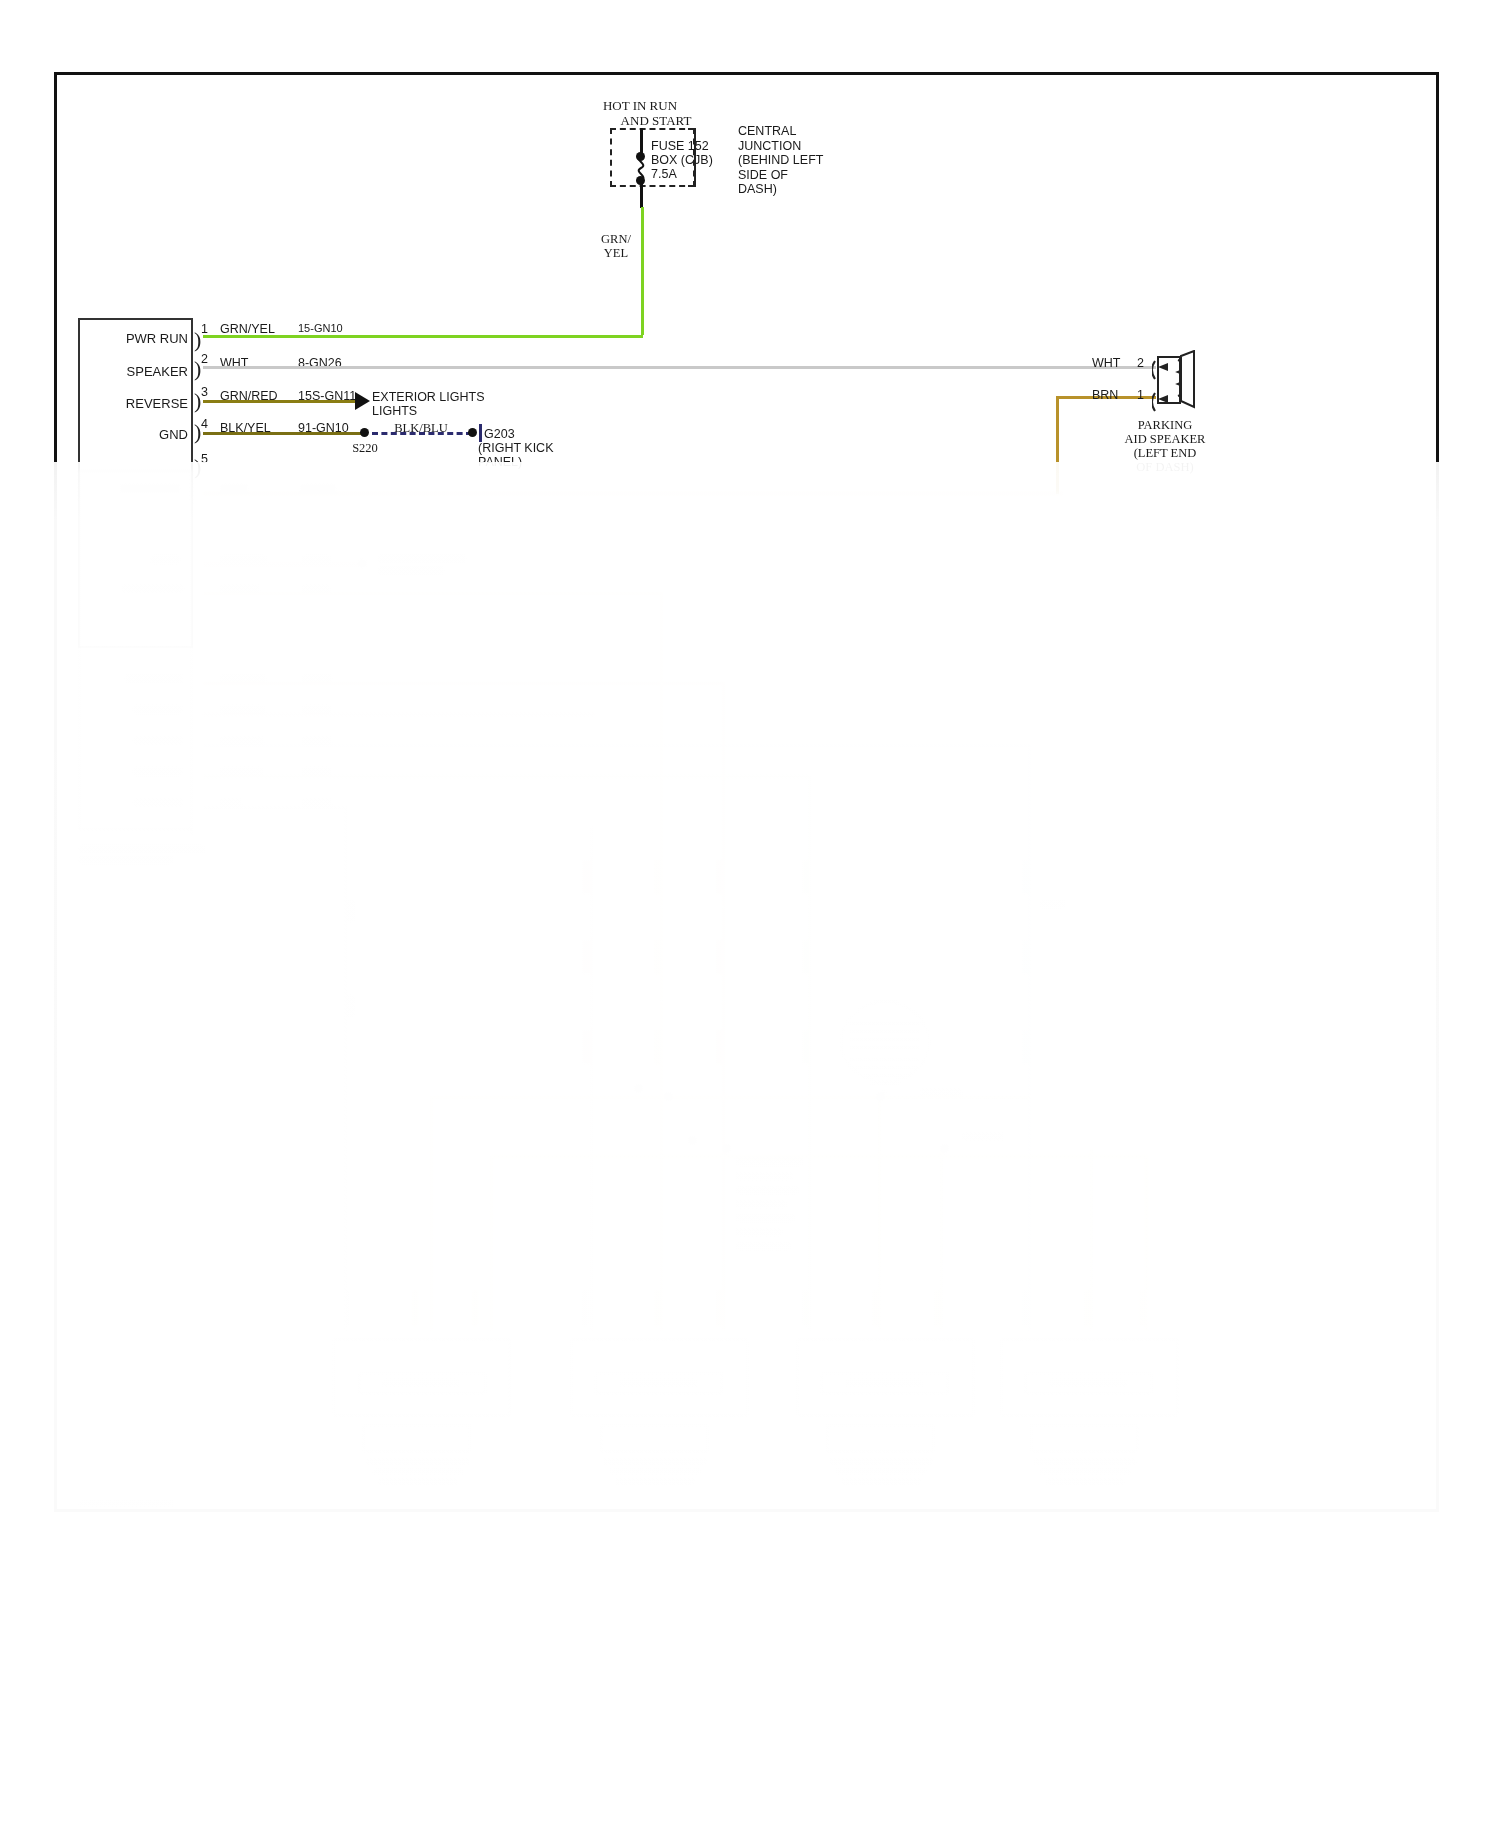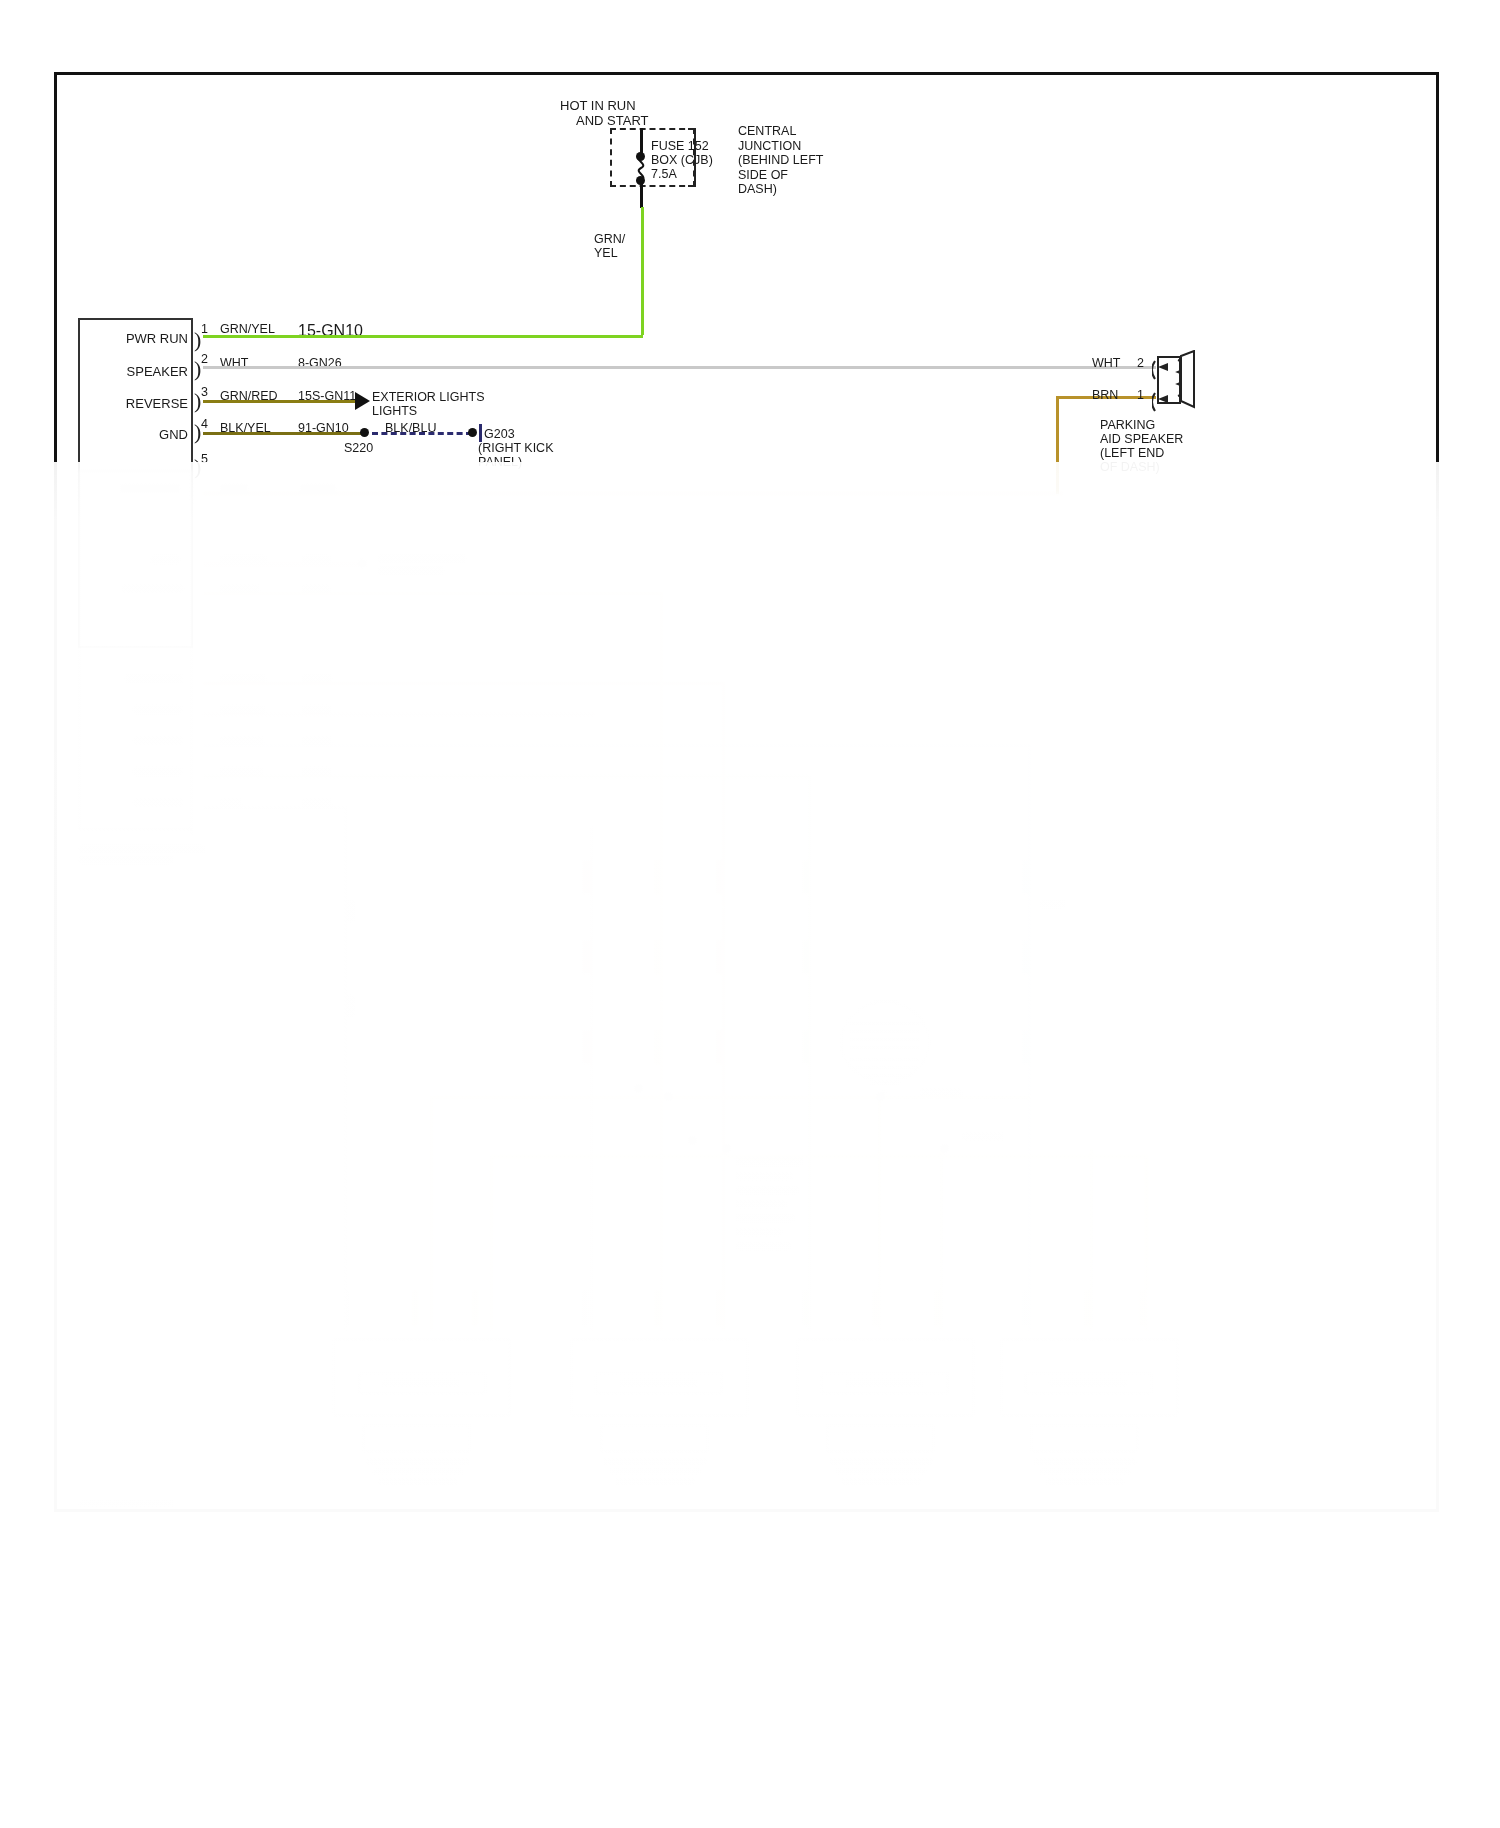--- a/index.html
+++ b/index.html
@@ -15,21 +15,21 @@
   #frame{
     position:absolute;left:54px;top:72px;width:1385px;height:1440px;
     border:3px solid #111;background:#fff;box-sizing:border-box;
   }
 
   
   .wire{position:absolute;}
   .h{height:0;border-top-width:3px;border-top-style:solid;}
   .v{width:0;border-left-width:3px;border-left-style:solid;}
   .lbl{position:absolute;white-space:pre;line-height:1.18;}
-  .c{text-align:left;}
+  .c{text-align:center;font-family:Liberation Serif, serif;}
   .r{text-align:right;}
 
   
   .dashbox{
     position:absolute;border:2px dashed #222;box-sizing:border-box;background:transparent;
   }
   
   .bracket{position:absolute;border:2px solid #222;border-left:none;box-sizing:border-box;}
 
   .dot{position:absolute;width:9px;height:9px;border-radius:50%;background:#111;}
@@ -105,21 +105,21 @@
   <div class="wire v" style="left:641px;top:207px;height:128px;border-left-color:#7ed321;"></div>
   <div class="lbl c" style="left:594px;top:232px;width:44px;font-size:12.5px;">GRN/</div>
   <div class="lbl c" style="left:594px;top:246px;width:44px;font-size:12.5px;">YEL</div>
 
   <div class="modbox" style="left:78px;top:318px;width:115px;height:330px;"></div>
 
   <div class="lbl r" style="left:93px;top:331px;width:95px;font-size:13px;">PWR RUN</div>
   <div class="pin" style="left:194px;top:329px;">)</div>
   <div class="lbl" style="left:201px;top:322px;font-size:12.5px;">1</div>
   <div class="lbl" style="left:220px;top:322px;font-size:12.5px;">GRN/YEL</div>
-  <div class="lbl" style="left:298px;top:322px;font-size:16px;text-align:right;">15-GN10</div>
+  <div class="lbl" style="left:298px;top:322px;font-size:11px;text-align:right;">15-GN10</div>
   <div class="wire h" style="left:203px;top:335px;width:440px;border-top-color:#7ed321;"></div>
 
   <div class="lbl r" style="left:93px;top:364px;width:95px;font-size:13px;">SPEAKER</div>
   <div class="pin" style="left:194px;top:358px;">)</div>
   <div class="lbl" style="left:201px;top:352px;font-size:12.5px;">2</div>
   <div class="lbl" style="left:220px;top:356px;font-size:12.5px;">WHT</div>
   <div class="lbl" style="left:298px;top:356px;font-size:12.5px;">8-GN26</div>
   <div class="wire h" style="left:203px;top:366px;width:953px;border-top-color:#c9c9c9;"></div>
   <div class="lbl" style="left:1092px;top:356px;font-size:12.5px;">WHT</div>
   <div class="lbl" style="left:1137px;top:356px;font-size:12.5px;">2</div>

